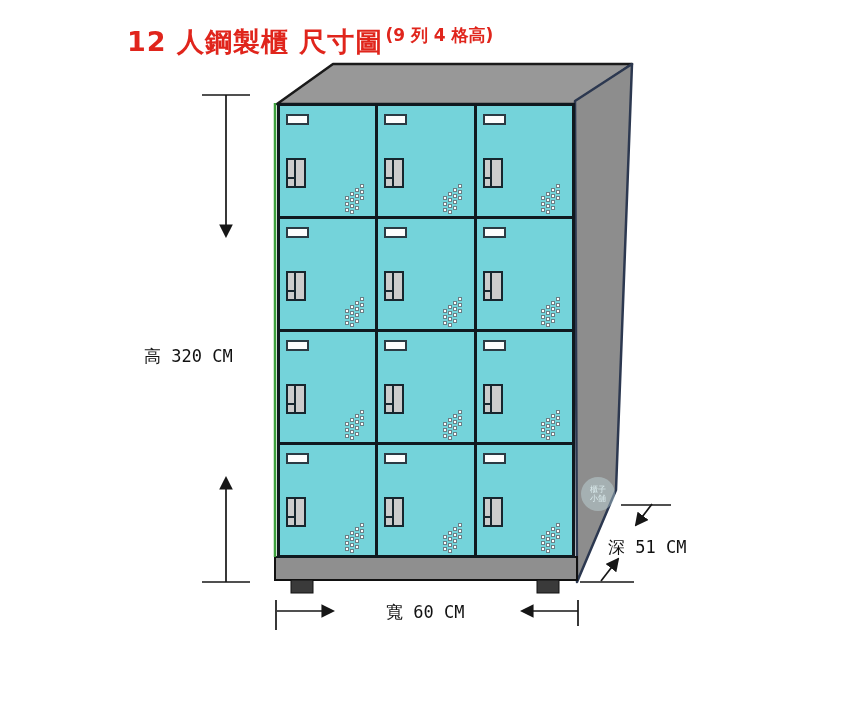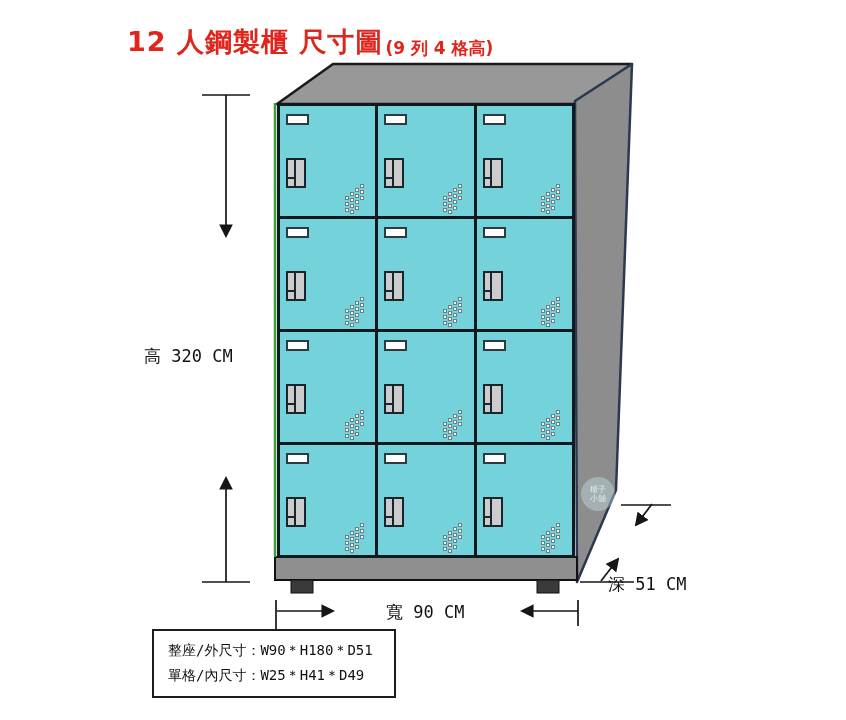--- a/index.html
+++ b/index.html
@@ -12,21 +12,21 @@
     --side-stroke:#2c3850;
     --green:#3da03d;
     --foot:#3a3a3a;
   }
   *{margin:0;padding:0;box-sizing:border-box;}
   html,body{width:846px;height:720px;background:#ffffff;overflow:hidden;
     font-family:"DejaVu Sans", "Liberation Sans", sans-serif;}
   .stage{position:absolute;left:0;top:0;width:846px;height:720px;}
 
   
-  .title{position:absolute;left:127px;top:24px;display:flex;align-items:flex-end;
+  .title{position:absolute;left:127px;top:24px;display:flex;align-items:flex-start;
     color:var(--red);white-space:nowrap;}
   .title .main{font-size:27px;font-weight:bold;letter-spacing:1px;}
   .title .sub{font-size:17px;font-weight:bold;margin-left:2px;}
 
   
   svg.cab{position:absolute;left:0;top:0;z-index:1;}
 
   
   .doors{position:absolute;left:277px;top:103px;width:298px;height:455px;z-index:2;
     display:grid;grid-template-columns:repeat(3,1fr);grid-template-rows:repeat(4,1fr);
@@ -45,21 +45,21 @@
   .watermark{position:absolute;left:581px;top:477px;width:34px;height:34px;z-index:3;
     border-radius:50%;background:rgba(205,233,238,0.38);display:flex;flex-direction:column;
     align-items:center;justify-content:center;line-height:9px;font-size:8px;
     color:rgba(235,252,255,0.8);}
 
   
   .dim{position:absolute;z-index:4;color:#111;font-size:17px;
     font-family:"DejaVu Sans Mono","DejaVu Sans",sans-serif;white-space:nowrap;}
   .dim-height{left:144px;top:345px;}
   .dim-width{left:386px;top:601px;}
-  .dim-depth{left:608px;top:536px;margin-top:37px;}
+  .dim-depth{left:608px;top:536px;}
 
   
   .spec-box{position:absolute;left:152px;top:629px;width:244px;z-index:4;background:#fff;
     border:2px solid #1d1d1d;padding:7px 0 8px 14px;}
   .spec-line{font-size:14px;color:#111;line-height:25px;white-space:nowrap;
     font-family:"DejaVu Sans Mono","DejaVu Sans",sans-serif;}
 </style>
 </head>
 <body>
 
@@ -352,21 +352,17 @@
         </div>
       </div>
     </div>
 
   <div class="watermark">
     <span>櫃子</span>
     <span>小舖</span>
   </div>
 
   <div class="dim dim-height">高 320 CM</div>
-  <div class="dim dim-width">寬 90 CM</div>
+  <div class="dim dim-width">寬 60 CM</div>
   <div class="dim dim-depth">深 51 CM</div>
 
-  <div class="spec-box">
-    <div class="spec-line">整座/外尺寸：W90＊H180＊D51</div>
-    <div class="spec-line">單格/內尺寸：W25＊H41＊D49</div>
-  </div>
 
 </div>
 
 </body></html>

